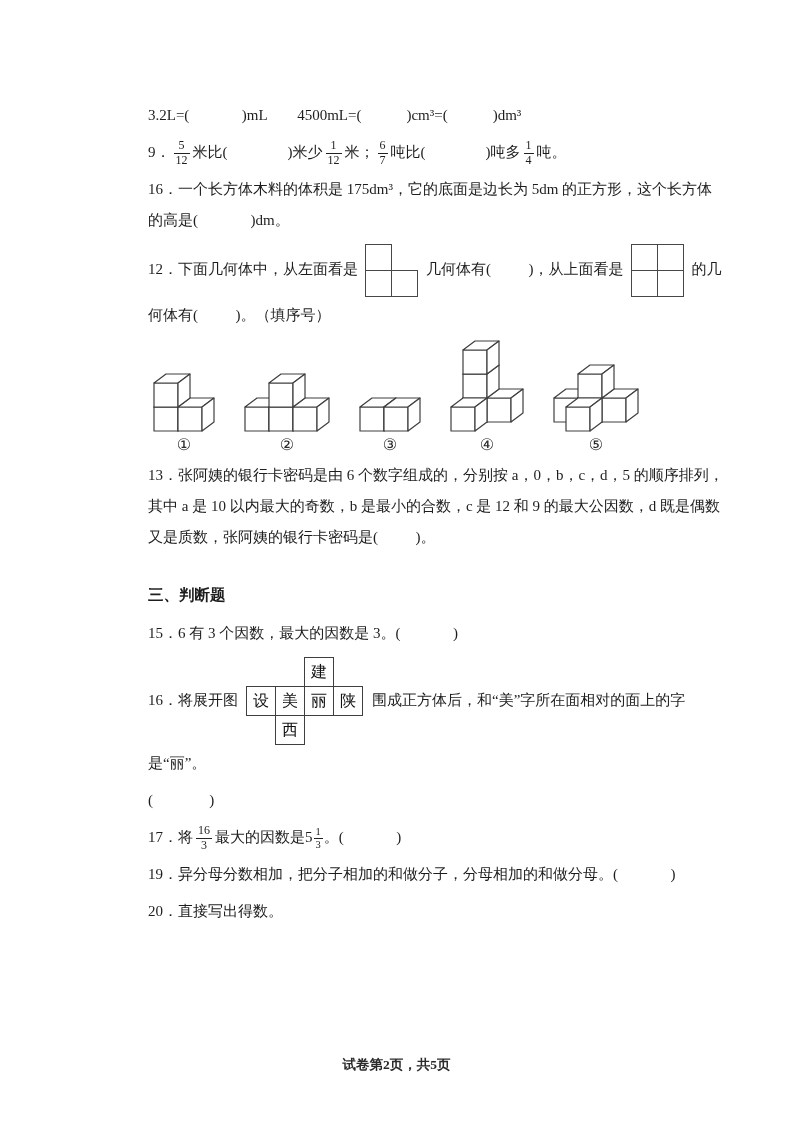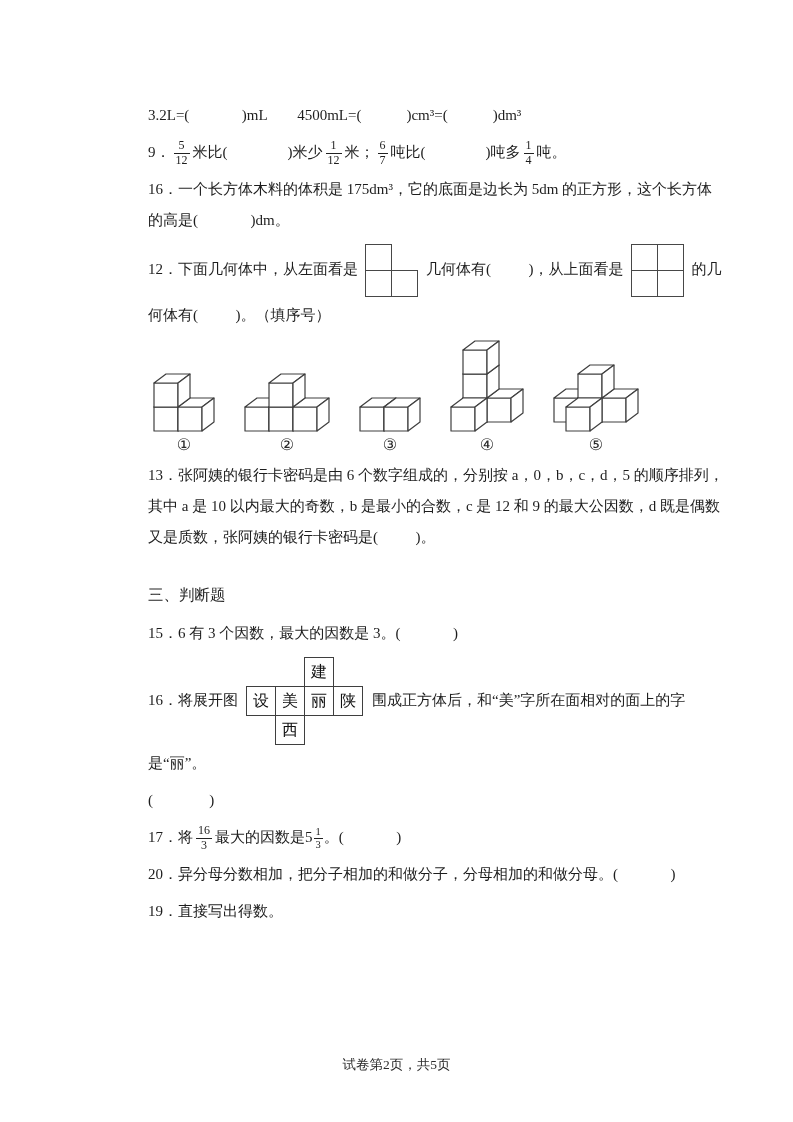--- a/index.html
+++ b/index.html
@@ -1,37 +1,37 @@
 <!DOCTYPE html>
 <html><head>
 <meta charset="utf-8">
 <title>试卷第2页</title>
 <style>
   html,body{margin:0;padding:0;background:#ffffff;}
   .page{position:relative;width:793px;height:1122px;background:#fff;overflow:hidden;
         font-family:"Liberation Serif","DejaVu Serif",serif;color:#1d1d1d;}
   #content{position:absolute;left:112px;top:94px;width:578px;font-size:15px;line-height:31px;margin-left:36px;}
   .para{margin:6px 0;white-space:pre-wrap;}
-  .heading{margin:26px 0 8px;font-weight:400;font-size:15.5px;}
+  .heading{margin:26px 0 8px;font-weight:700;font-size:15.5px;}
   .frac{display:inline-block;vertical-align:middle;text-align:center;line-height:1.15;
         font-size:12px;margin:0 3px;}
   .frac .num{display:block;padding:0 2px;border-bottom:1.3px solid #222;}
   .frac .den{display:block;padding:0 2px;}
   .mixed{white-space:nowrap;}
   .mixed .frac{font-size:10.5px;margin:0 1px;}
   .shape{display:inline-block;position:relative;vertical-align:middle;margin:2px 7px;}
   .shape .cell{position:absolute;border:1.4px solid #474747;box-sizing:border-box;background:#fff;}
   .net{display:inline-block;position:relative;vertical-align:middle;margin:2px 8px;}
   .net .cell{position:absolute;border:1.5px solid #3f3f3f;box-sizing:border-box;background:#fff;
              display:flex;align-items:center;justify-content:center;font-size:16px;color:#111;}
   .figures{display:flex;align-items:flex-end;gap:27px;margin:8px 0 6px 4px;}
   .figure{display:flex;flex-direction:column;align-items:center;}
   .figure .label{font-size:16px;color:#2a2a2a;margin-top:3px;line-height:1.1;}
   .footer{position:absolute;top:1056px;left:0;width:100%;text-align:center;
-          font-size:13.5px;color:#2b2b2b;}
+          font-size:13.5px;color:#2b2b2b;font-weight:bold;}
 </style>
 </head>
 <body>
 
 <div class="page">
   <div id="content">
       <div class="para"><span class="t">3.2L=(              )mL        4500mL=(            )cm³=(            )dm³</span></div>
       <div class="para"><span class="t">9．</span><span class="frac"><span class="num">5</span><span class="den">12</span></span><span class="t">米比(                )米少</span><span class="frac"><span class="num">1</span><span class="den">12</span></span><span class="t">米；</span><span class="frac"><span class="num">6</span><span class="den">7</span></span><span class="t">吨比(                )吨多</span><span class="frac"><span class="num">1</span><span class="den">4</span></span><span class="t">吨。</span></div>
       <div class="para"><span class="t">16．一个长方体木料的体积是 175dm³，它的底面是边长为 5dm 的正方形，这个长方体的高是(              )dm。</span></div>
       <div class="para"><span class="t">12．下面几何体中，从左面看是</span><span class="shape" style="width: 54px; height: 54px;"><span class="cell" style="left: 0px; top: 0px; width: 27px; height: 27px;"></span><span class="cell" style="left: 0px; top: 26px; width: 27px; height: 27px;"></span><span class="cell" style="left: 26px; top: 26px; width: 27px; height: 27px;"></span></span><span class="t">几何体有(          )，从上面看是</span><span class="shape" style="width: 54px; height: 54px;"><span class="cell" style="left: 0px; top: 0px; width: 27px; height: 27px;"></span><span class="cell" style="left: 26px; top: 0px; width: 27px; height: 27px;"></span><span class="cell" style="left: 0px; top: 26px; width: 27px; height: 27px;"></span><span class="cell" style="left: 26px; top: 26px; width: 27px; height: 27px;"></span></span><span class="t">的几何体有(          )。（填序号）</span></div>
@@ -118,17 +118,17 @@
           </svg>
           <span class="label">⑤</span>
         </div>
       </div>
       <div class="para"><span class="t">13．张阿姨的银行卡密码是由 6 个数字组成的，分别按 a，0，b，c，d，5 的顺序排列，其中 a 是 10 以内最大的奇数，b 是最小的合数，c 是 12 和 9 的最大公因数，d 既是偶数又是质数，张阿姨的银行卡密码是(          )。</span></div>
       <div class="heading">三、判断题</div>
       <div class="para"><span class="t">15．6 有 3 个因数，最大的因数是 3。(              )</span></div>
       <div class="para"><span class="t">16．将展开图</span><span class="net" style="width: 118px; height: 89px;"><span class="cell" style="left: 58px; top: 0px; width: 30px; height: 30px;">建</span><span class="cell" style="left: 0px; top: 29px; width: 30px; height: 30px;">设</span><span class="cell" style="left: 29px; top: 29px; width: 30px; height: 30px;">美</span><span class="cell" style="left: 58px; top: 29px; width: 30px; height: 30px;">丽</span><span class="cell" style="left: 87px; top: 29px; width: 30px; height: 30px;">陕</span><span class="cell" style="left: 29px; top: 58px; width: 30px; height: 30px;">西</span></span><span class="t">围成正方体后，和“美”字所在面相对的面上的字是“丽”。</span></div>
       <div class="para"><span class="t">(               )</span></div>
       <div class="para"><span class="t">17．将</span><span class="frac"><span class="num">16</span><span class="den">3</span></span><span class="t">最大的因数是</span><span class="mixed"><span class="whole">5</span><span class="frac"><span class="num">1</span><span class="den">3</span></span></span><span class="t">。(              )</span></div>
-      <div class="para"><span class="t">20．异分母分数相加，把分子相加的和做分子，分母相加的和做分母。(              )</span></div>
-      <div class="para"><span class="t">19．直接写出得数。</span></div>
+      <div class="para"><span class="t">19．异分母分数相加，把分子相加的和做分子，分母相加的和做分母。(              )</span></div>
+      <div class="para"><span class="t">20．直接写出得数。</span></div>
     </div>
   <div class="footer">试卷第2页，共5页</div>
 </div>
 
 </body></html>

